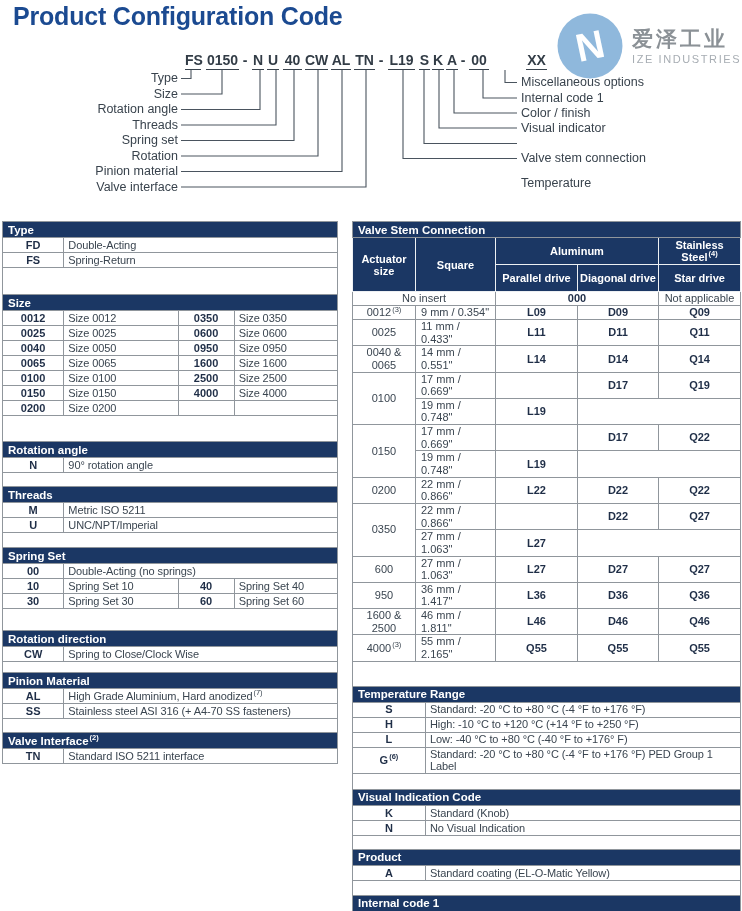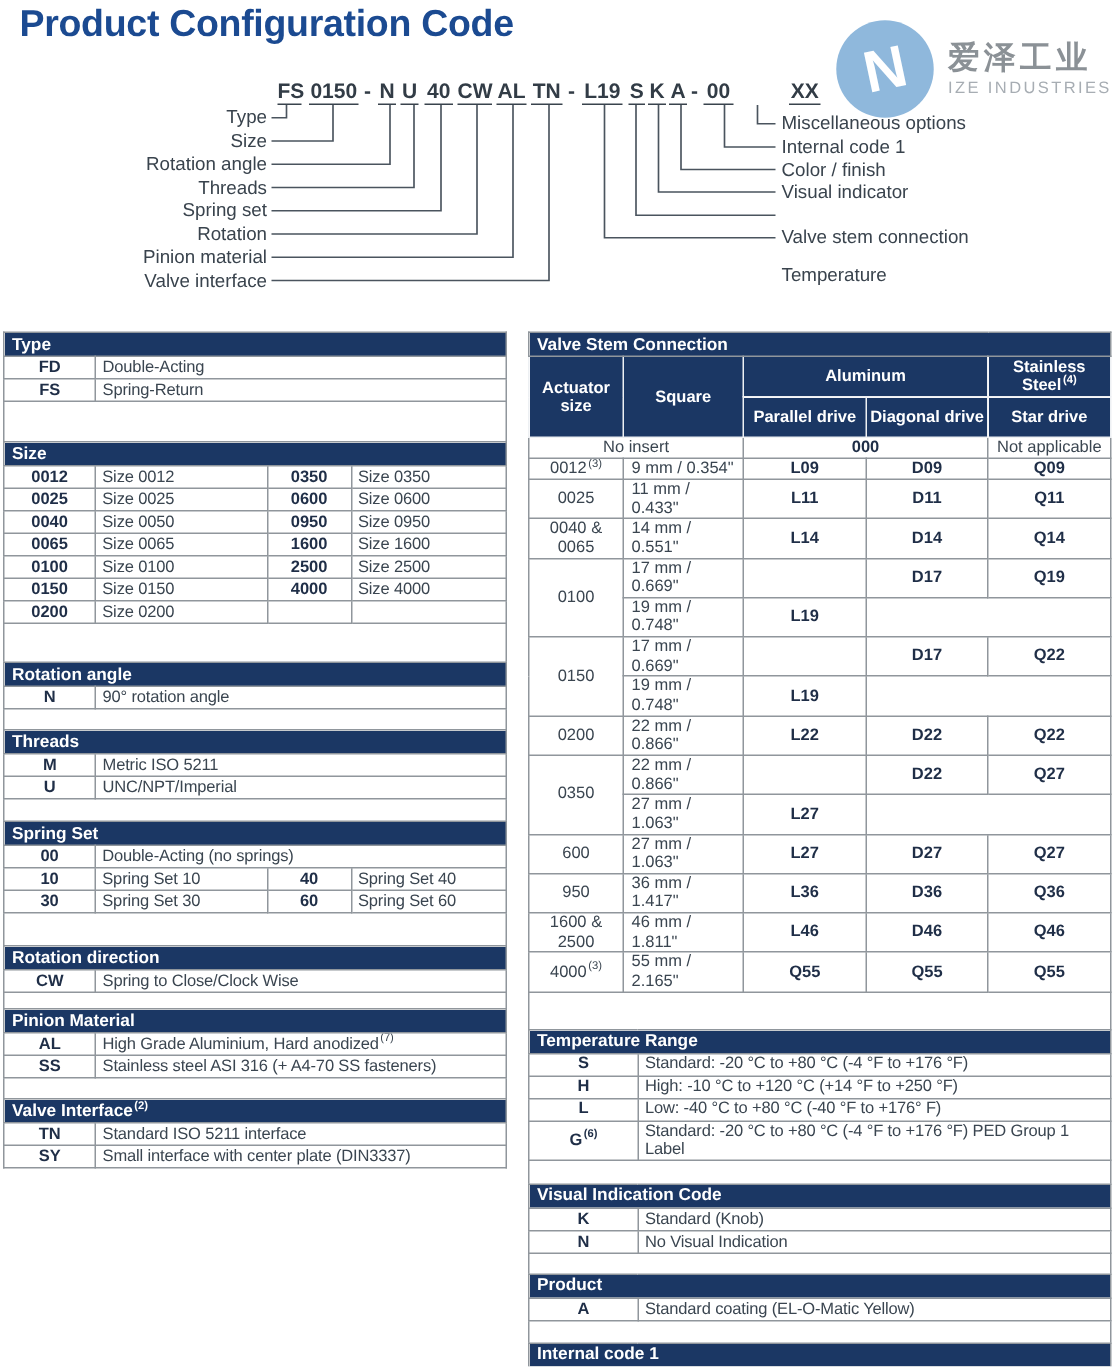--- a/index.html
+++ b/index.html
@@ -313,24 +313,20 @@
         <thead>
           <tr>
             <th class="bar" colspan="2"><span>Valve Interface</span><sup>(2)</sup></th>
           </tr>
         </thead>
         <tbody>
           <tr>
             <td class="cd"><span>TN</span></td>
             <td class="dsc"><span>Standard ISO 5211 interface</span></td>
           </tr>
-          <tr>
-            <td class="cd"><span>SY</span></td>
-            <td class="dsc"><span>Small interface with center plate (DIN3337)</span></td>
-          </tr>
         </tbody>
       </table>
     </div>
   <div id="right-col" class="col">
       <table class="vsc">
         <colgroup>
           <col style="width: 63px;">
           <col style="width: 80px;">
           <col style="width: 82px;">
           <col style="width: 81px;">

